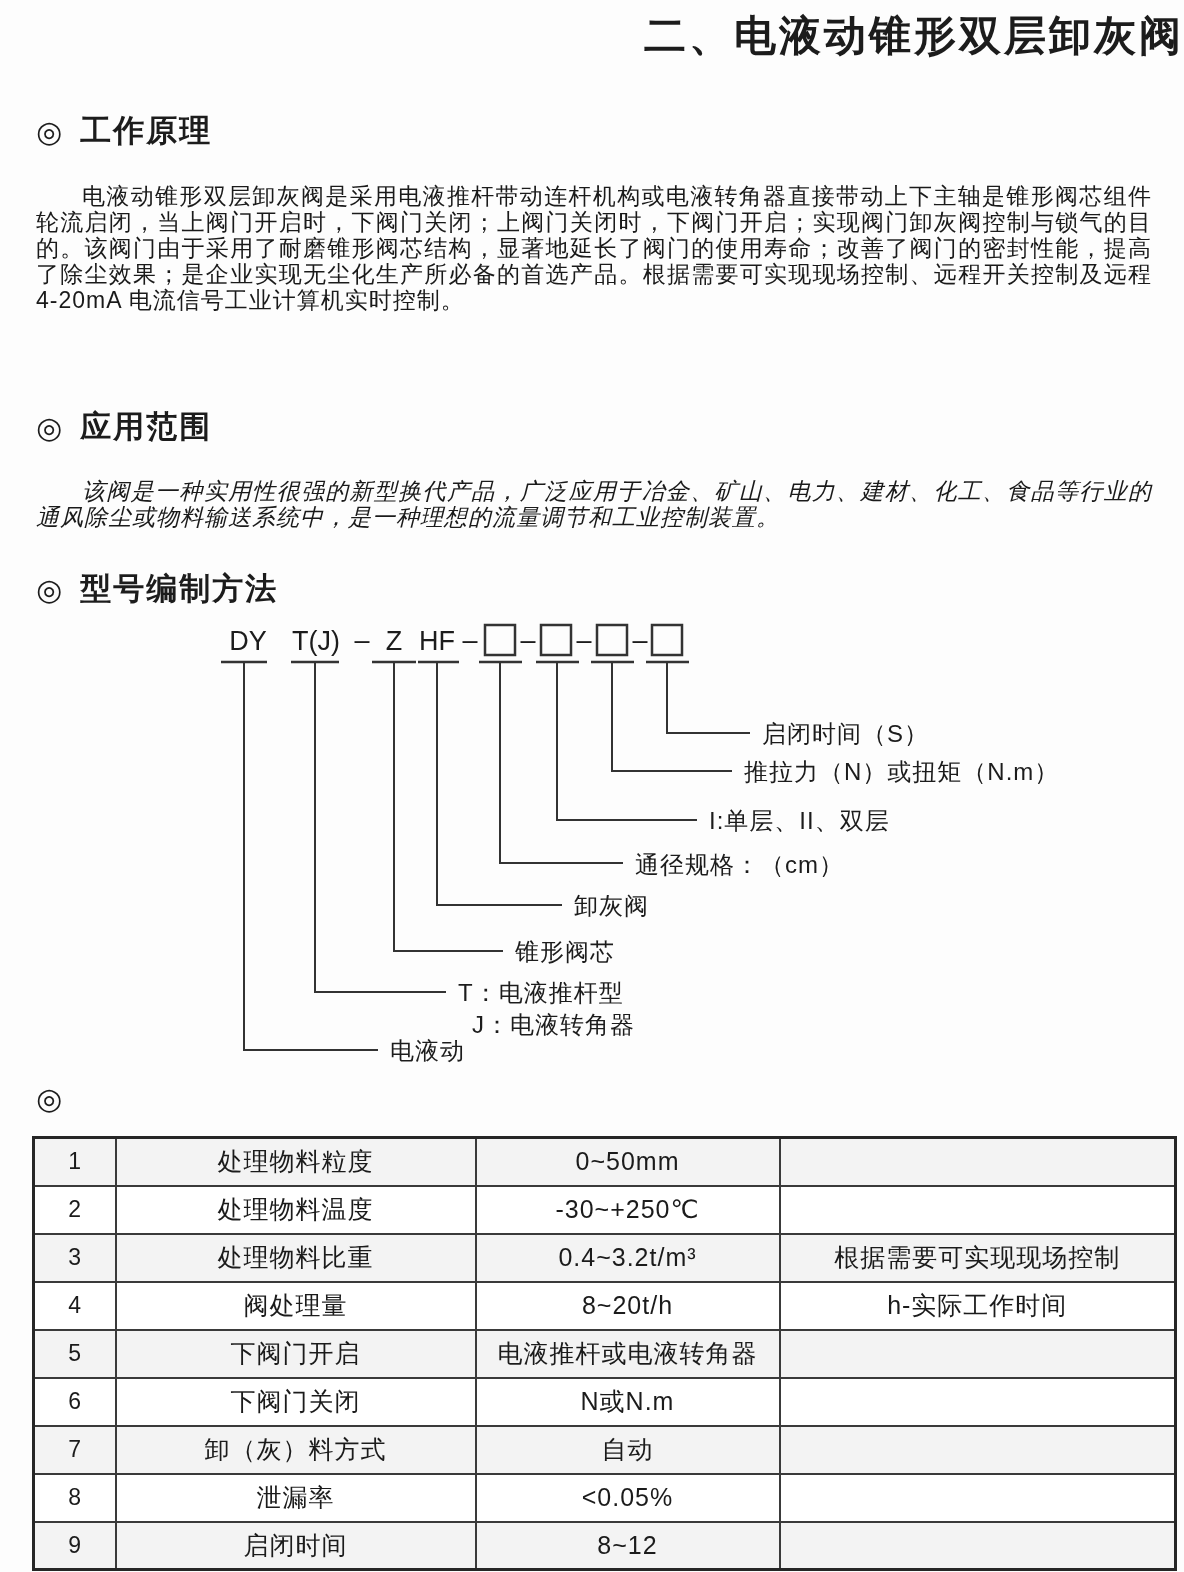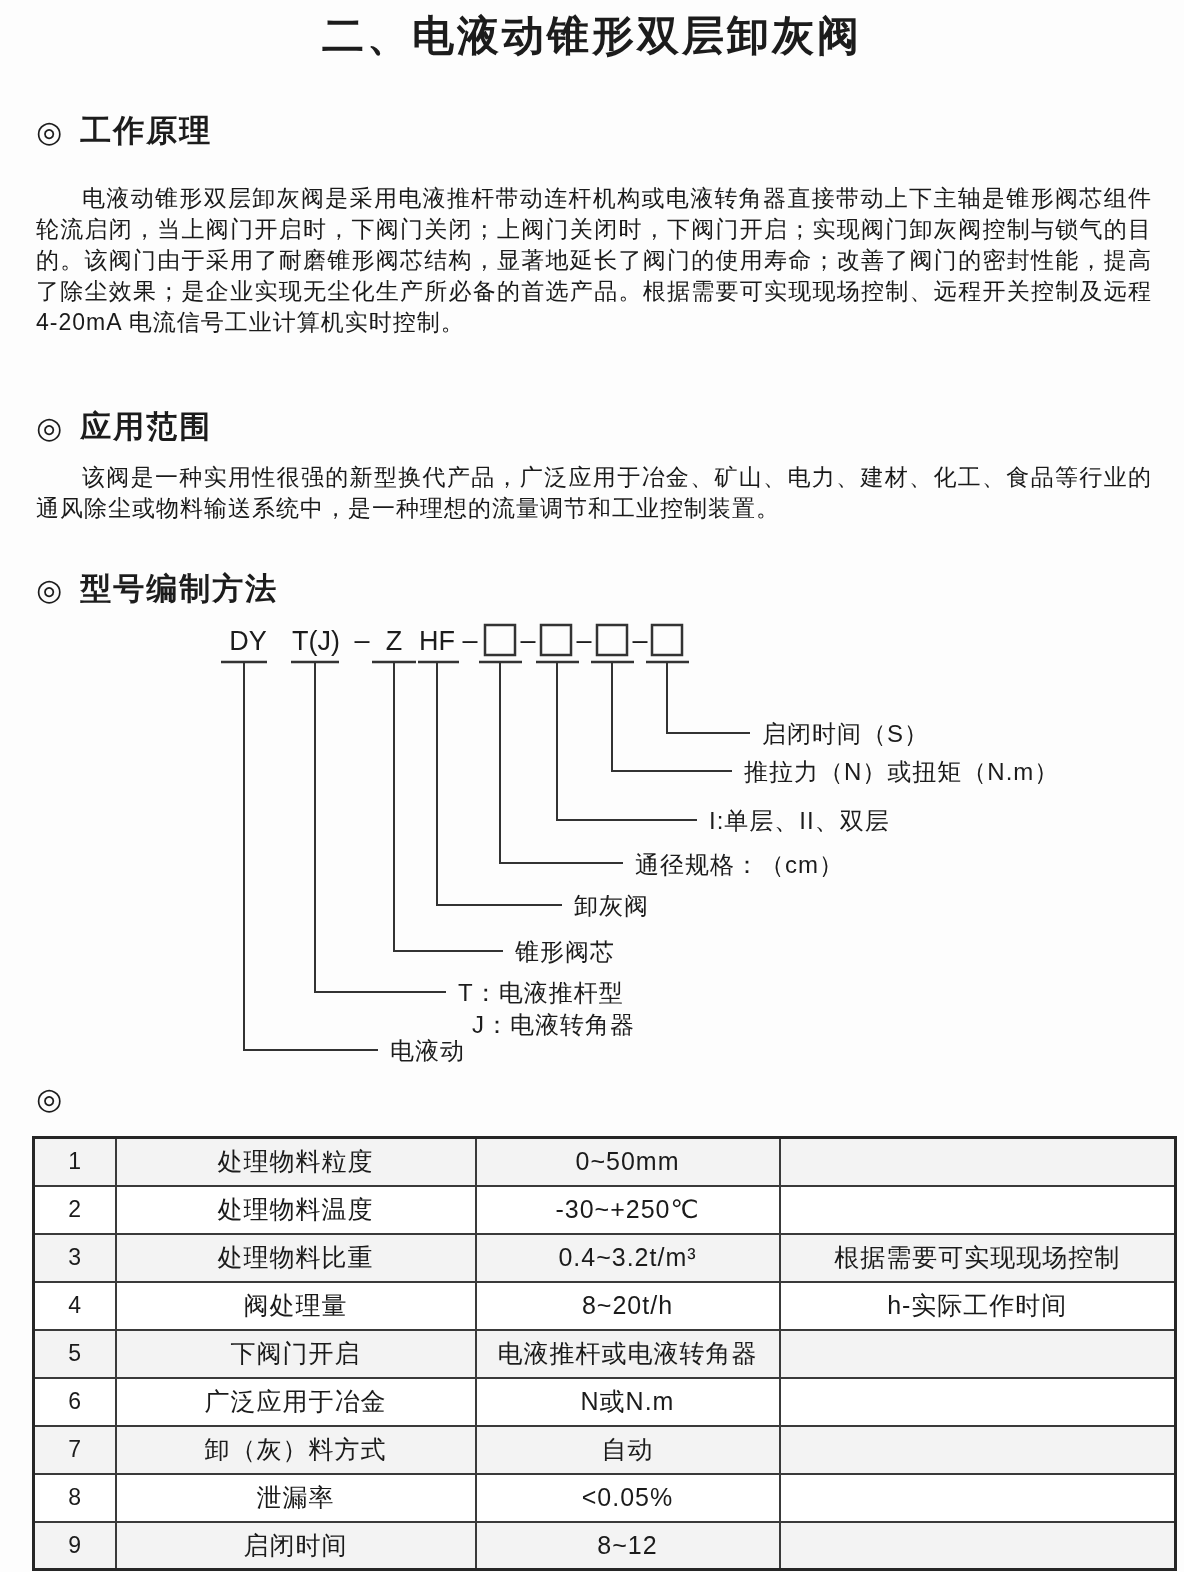--- a/index.html
+++ b/index.html
@@ -5,30 +5,30 @@
   * { margin:0; padding:0; box-sizing:border-box; }
   html,body { background:#ffffff; }
   .page {
     position:relative; width:1184px; height:1572px; margin:0 auto;
     background:#fdfdfd; overflow:hidden;
     font-family:"Liberation Sans","DejaVu Sans",sans-serif;
     color:#1c1c1c;
   }
   .doc-title {
     position:absolute; top:8px; left:0; width:100%;
-    text-align:center; font-size:42px; font-weight:bold; letter-spacing:3px;
+    text-align:right; font-size:42px; font-weight:bold; letter-spacing:3px;
   }
   .sec-head {
     position:absolute; left:36px; display:flex; align-items:center; gap:16px;
     font-size:31px; font-weight:bold; letter-spacing:2px;
   }
   .sec-head .bullet { font-size:30px; font-weight:normal; }
   .para {
     position:absolute; left:36px; width:1116px;
-    font-size:23px; line-height:31px; letter-spacing:1px;
+    font-size:23px; line-height:26px; letter-spacing:1px;
     text-align:justify; text-indent:2em; color:#1a1a1a;
   }
   .diagram { position:absolute; top:600px; left:0; width:1184px; height:480px; }
   .diagram text { fill:#1c1c1c; }
   .diagram .code-txt { font-size:27px; }
   .diagram .lbl { font-size:24px; letter-spacing:1px; }
   .diagram line, .diagram polyline, .diagram rect { stroke:#333; fill:none; }
   .params-table {
     position:absolute; top:1136px; left:32px; width:1142px;
     border-collapse:collapse; table-layout:fixed;
@@ -55,21 +55,21 @@
   <div class="sec-head" style="top:110px;">
     <span class="bullet">◎</span>
     <span>工作原理</span>
   </div>
   <div class="para" style="top:183px;">电液动锥形双层卸灰阀是采用电液推杆带动连杆机构或电液转角器直接带动上下主轴是锥形阀芯组件轮流启闭，当上阀门开启时，下阀门关闭；上阀门关闭时，下阀门开启；实现阀门卸灰阀控制与锁气的目的。该阀门由于采用了耐磨锥形阀芯结构，显著地延长了阀门的使用寿命；改善了阀门的密封性能，提高了除尘效果；是企业实现无尘化生产所必备的首选产品。根据需要可实现现场控制、远程开关控制及远程4-20mA 电流信号工业计算机实时控制。</div>
 
   <div class="sec-head" style="top:406px;">
     <span class="bullet">◎</span>
     <span>应用范围</span>
   </div>
-  <div class="para" style="top:462px;">该阀是一种实用性很强的新型换代产品，广泛应用于冶金、矿山、电力、建材、化工、食品等行业的通风除尘或物料输送系统中，是一种理想的流量调节和工业控制装置。</div>
+  <div class="para" style="top:478px;font-style:italic;">该阀是一种实用性很强的新型换代产品，广泛应用于冶金、矿山、电力、建材、化工、食品等行业的通风除尘或物料输送系统中，是一种理想的流量调节和工业控制装置。</div>
 
   <div class="sec-head" style="top:568px;">
     <span class="bullet">◎</span>
     <span>型号编制方法</span>
   </div>
 
   <svg class="diagram" viewBox="0 600 1184 480">
 
     <text class="code-txt" x="248" y="650" text-anchor="middle">DY</text>
     <text class="code-txt" x="316" y="650" text-anchor="middle">T(J)</text>
@@ -151,21 +151,21 @@
         <td>h-实际工作时间</td>
       </tr>
       <tr>
         <td class="num">5</td>
         <td>下阀门开启</td>
         <td>电液推杆或电液转角器</td>
         <td></td>
       </tr>
       <tr>
         <td class="num">6</td>
-        <td>广泛应用于冶金</td>
+        <td>下阀门关闭</td>
         <td>N或N.m</td>
         <td></td>
       </tr>
       <tr>
         <td class="num">7</td>
         <td>卸（灰）料方式</td>
         <td>自动</td>
         <td></td>
       </tr>
       <tr>

